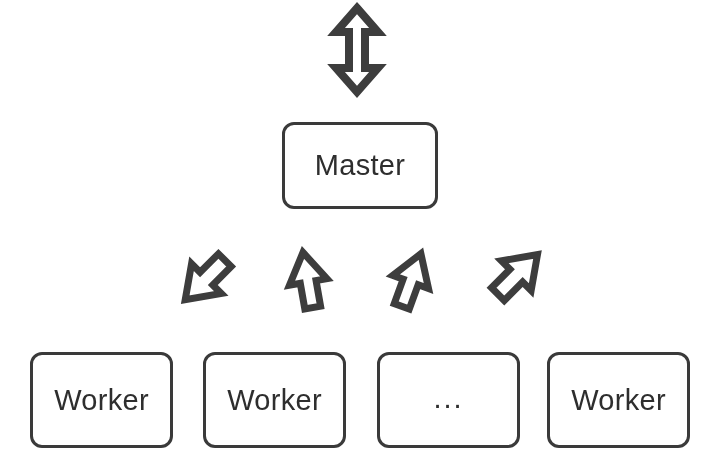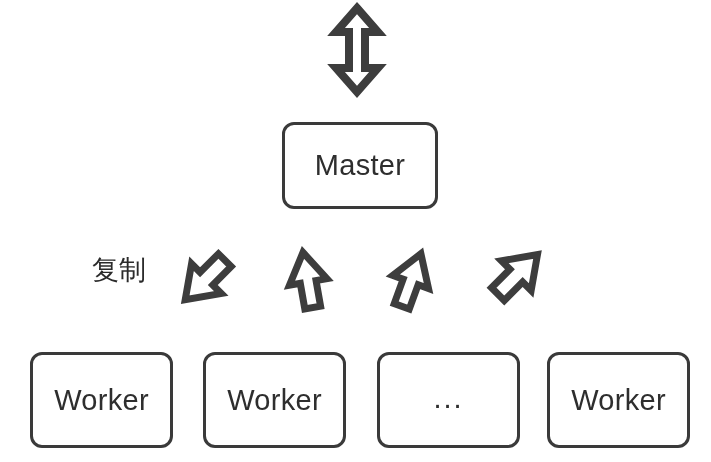--- a/index.html
+++ b/index.html
@@ -72,21 +72,20 @@
 <div id="canvas">
 
   <svg class="arrow-svg" style="left:330px; top:2px; width:54px; height:96px;" viewBox="0 0 54 96">
     <polygon class="arrow-shape-thin" points="27,6 48,30 35,30 35,66 48,66 27,90 6,66 19,66 19,30 6,30"></polygon>
   </svg>
 
   <div class="node-box" style="left:282px; top:122px; width:156px; height:87px;">
     <span class="node-label">Master</span>
   </div>
 
-  <div class="cn-label" style="left:92px; top:256px;">复制</div>
 
   <svg class="arrow-svg" style="left:170px; top:248px; width:70px; height:64px;" viewBox="0 0 70 64">
     <g transform="rotate(-135 35 32)">
       <polygon class="arrow-shape" points="35,4 56,34 44,34 44,60 26,60 26,34 14,34"></polygon>
     </g>
   </svg>
 
   <svg class="arrow-svg" style="left:281px; top:248px; width:54px; height:66px;" viewBox="0 0 54 66">
     <g transform="rotate(-190 27 33)">
       <polygon class="arrow-shape" points="27,62 8,32 19,32 19,6 35,6 35,32 46,32"></polygon>

